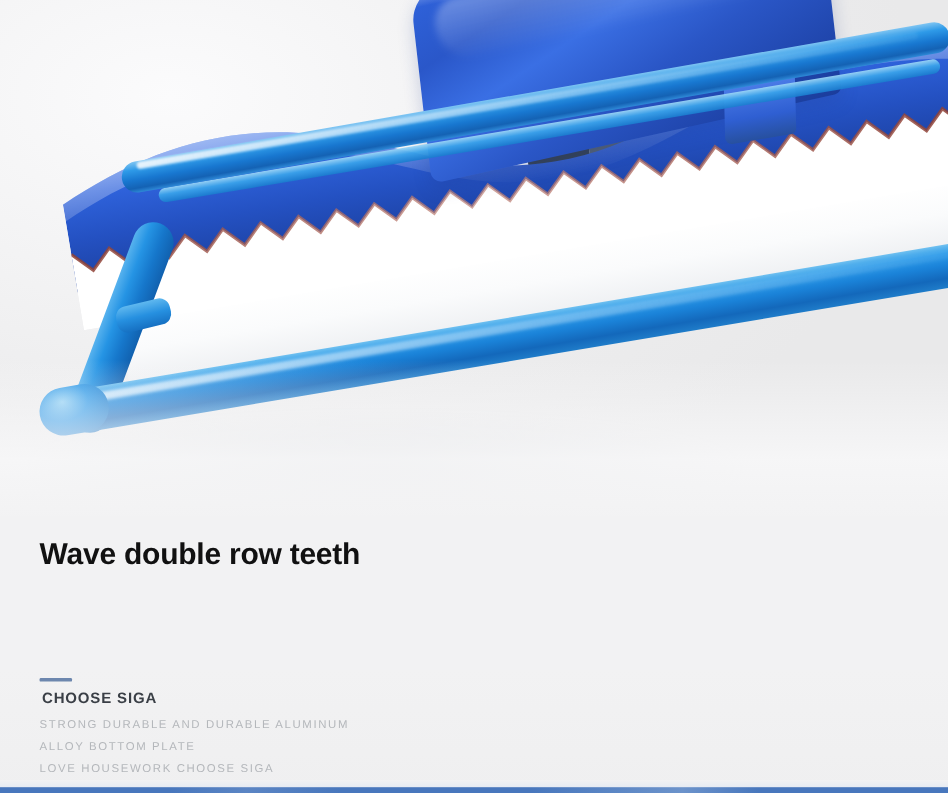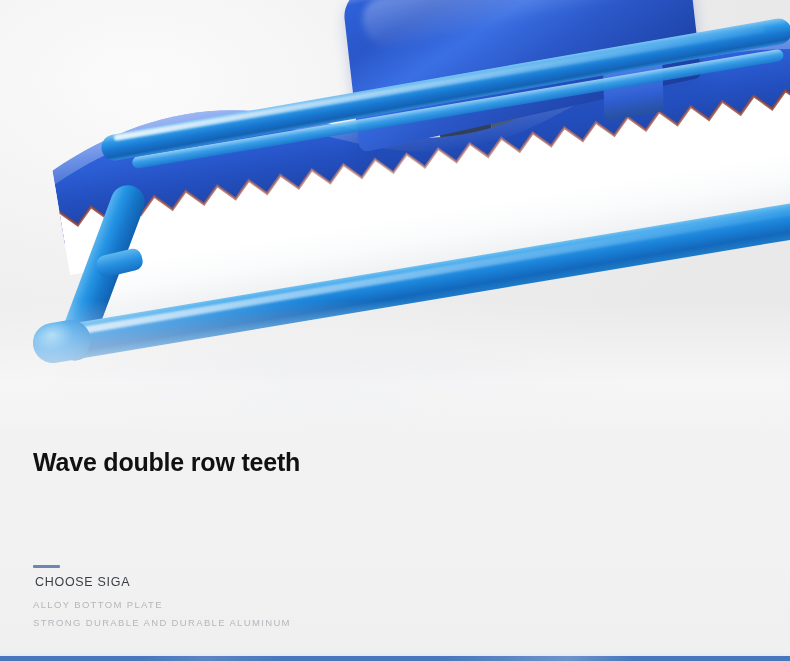--- a/index.html
+++ b/index.html
@@ -261,21 +261,21 @@
     position: absolute;
     left: 33px; top: 135px;
     width: 27px; height: 3px;
     background: #6d87ae;
     border-radius: 1px;
   }
   .brand-line {
     position: absolute;
     left: 35px; top: 145px;
     font-size: 12.5px;
-    font-weight: 400;
+    font-weight: 700;
     letter-spacing: 0.7px;
     color: #3a3f46;
   }
   .fineprint {
     position: absolute;
     left: 33px; top: 166px;
     font-size: 9.5px;
     font-weight: 400;
     letter-spacing: 1.35px;
     line-height: 18px;
@@ -404,21 +404,22 @@
   <div class="text-area">
 
     <div class="headline">Wave double row teeth</div>
 
 
     <div class="accent-dash"></div>
 
     <div class="brand-line">CHOOSE SIGA</div>
 
     <div class="fineprint">
+      <div>STRONG DURABLE AND DURABLE ALUMINUM</div>
       <div>ALLOY BOTTOM PLATE</div>
-      <div>STRONG DURABLE AND DURABLE ALUMINUM</div>
+      <div>LOVE HOUSEWORK CHOOSE SIGA</div>
     </div>
   </div>
 
   <div class="bottom-bar-soft"></div>
   <div class="bottom-bar"></div>
 
 </div>
 
 </body></html>

